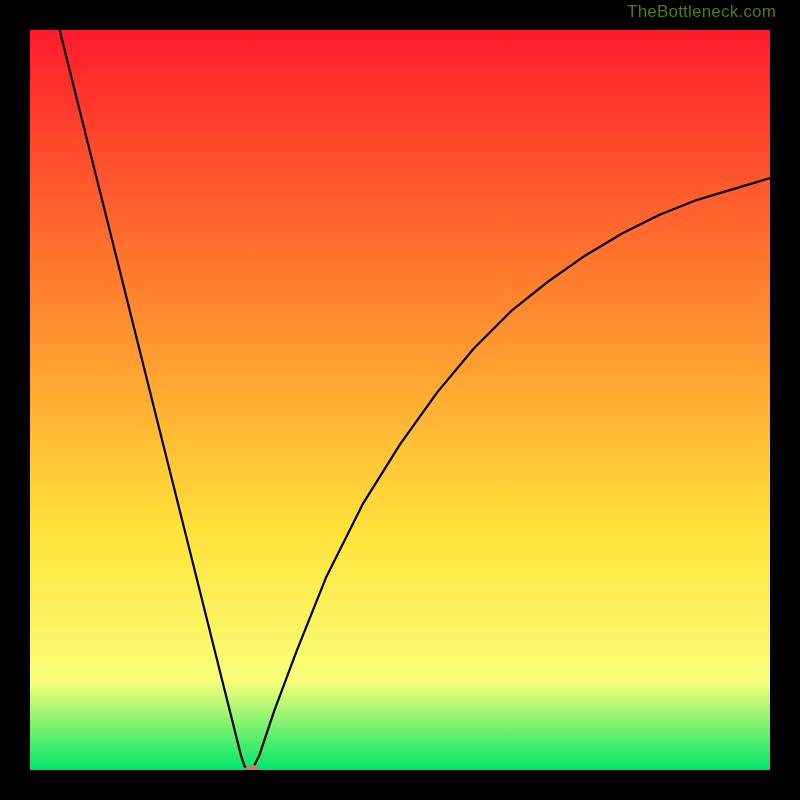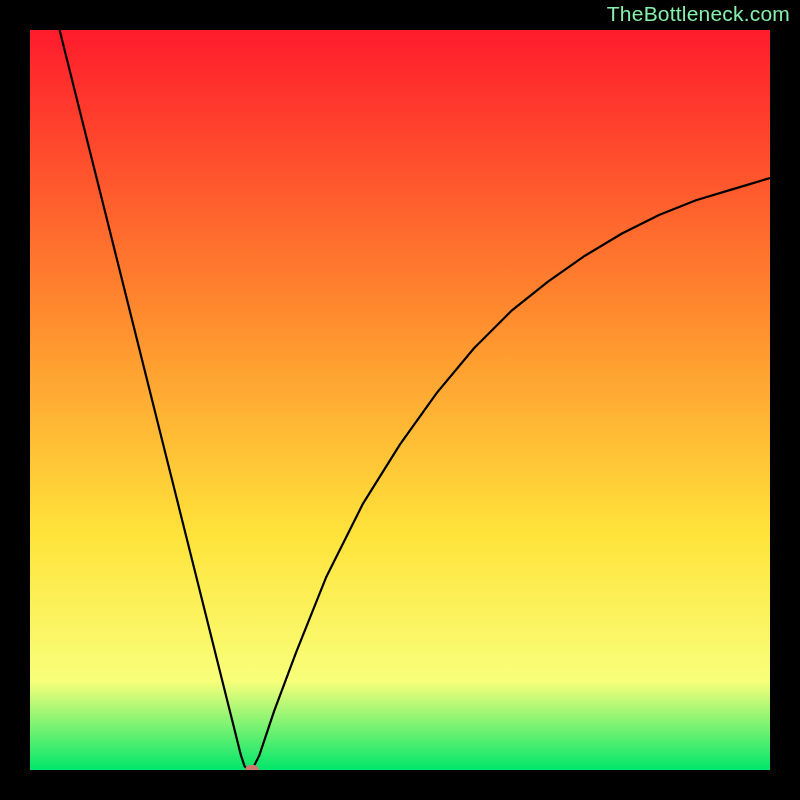--- a/index.html
+++ b/index.html
@@ -13,23 +13,23 @@
   }
   .frame {
     position: relative;
     width: 800px;
     height: 800px;
     background: #000;
   }
   .watermark {
     position: absolute;
     top: 2px;
-    right: 10px;
-    color: #86efac;
-    font-size: 21px;
+    right: 24px;
+    color: #4d7c0f;
+    font-size: 17px;
     letter-spacing: 0.2px;
     user-select: none;
   }
   .plot-area {
     position: absolute;
     left: 30px;
     top: 30px;
     width: 740px;
     height: 740px;
     overflow: hidden;

